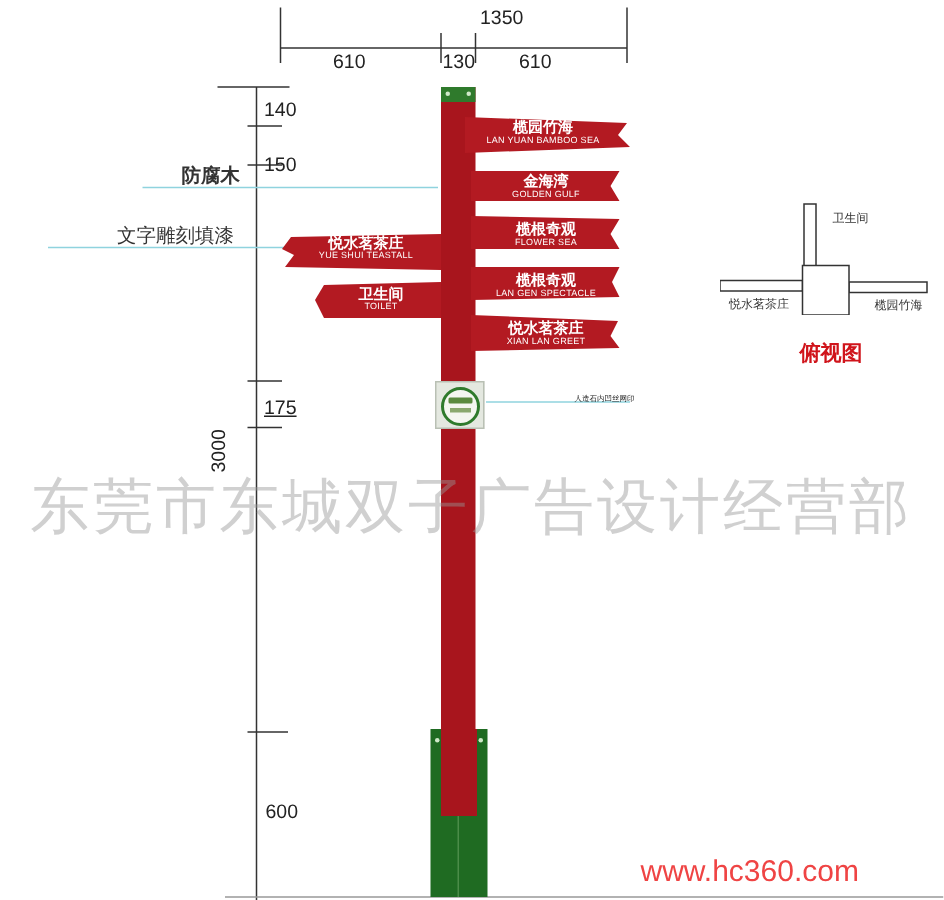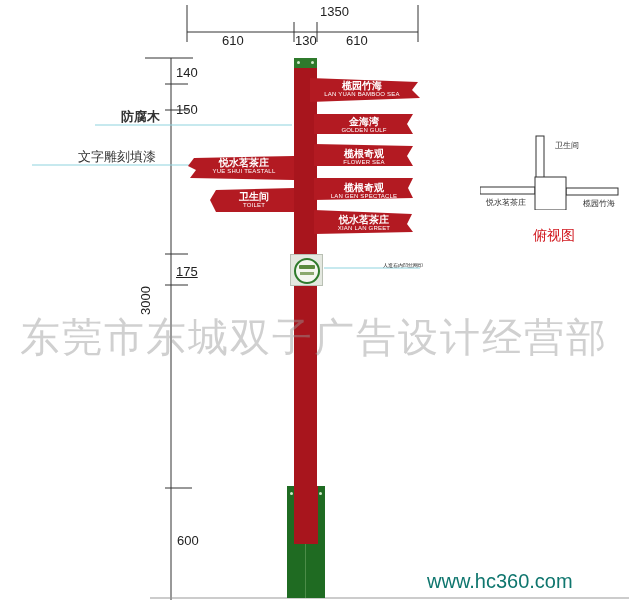--- a/index.html
+++ b/index.html
@@ -4,23 +4,23 @@
 <style>
   html, body { margin:0; padding:0; }
   body { width:629px; height:600px; background:#ffffff; position:relative; overflow:hidden;
          font-family:"Liberation Sans", "DejaVu Sans", sans-serif; }
   .abs { position:absolute; }
   .dimtxt { font-size:13px; color:#222; }
   .lbl { font-size:13px; color:#333; }
   .sign-cn { font-size:10px; color:#fff; font-weight:bold; line-height:11px; text-align:center; }
   .sign-en { font-size:6px; color:#fff; line-height:7px; text-align:center; letter-spacing:0.2px; }
   .watermark { font-size:40px; color:rgba(150,150,150,0.45); letter-spacing:2px; white-space:nowrap;margin-top:48px; }
-  .site { font-size:20px; color:#0f766e; }
+  .site { font-size:20px; color:#ef4444; }
   .topv { font-size:8px; color:#333; }
-  .topv-title { font-size:14px; color:#d0141b; font-weight:normal; }
+  .topv-title { font-size:14px; color:#d0141b; font-weight:bold; }
 </style>
 </head>
 <body>
 
 <svg class="abs" style="left:0;top:0" width="629" height="600">
 
   <line x1="187" y1="5" x2="187" y2="42" stroke="#333" stroke-width="1"></line>
   <line x1="418" y1="5" x2="418" y2="42" stroke="#333" stroke-width="1"></line>
   <line x1="187" y1="32" x2="418" y2="32" stroke="#333" stroke-width="1"></line>
   <line x1="294" y1="22" x2="294" y2="42" stroke="#333" stroke-width="1"></line>

